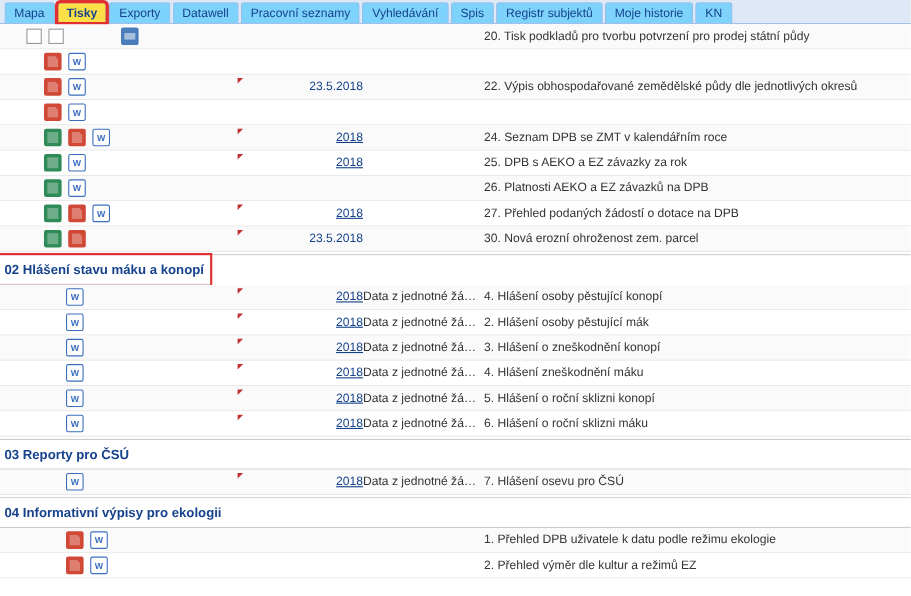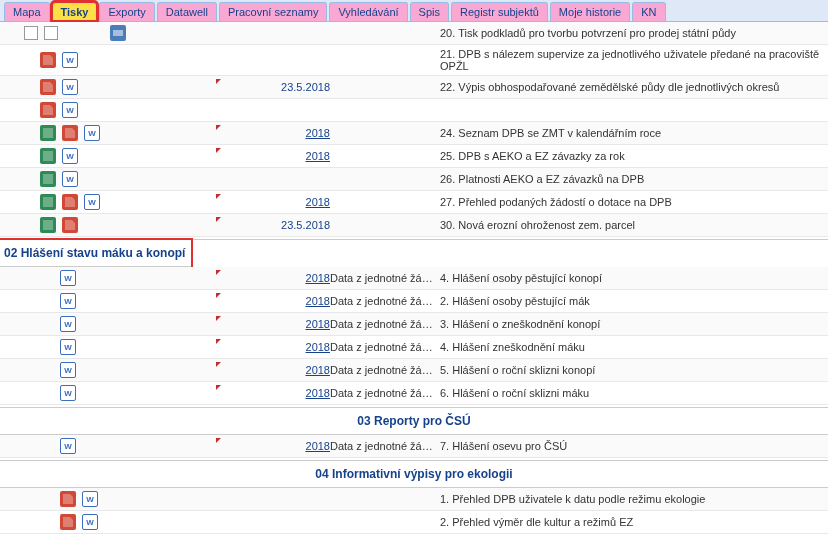--- a/index.html
+++ b/index.html
@@ -1,39 +1,39 @@
 <!DOCTYPE html>
 <html><head>
 <meta charset="utf-8">
 <style>
   * { box-sizing: border-box; margin: 0; padding: 0; }
   body { font-family: Arial, sans-serif; font-size: 11px; background: #fff; color: #333; }
   
   .tabs { display: flex; border-bottom: 1px solid #99BBE8; background: #DFE8F6; padding-left: 4px; padding-top: 2px; }
-  .tab { padding: 3px 8px; margin-right: 2px; border: 1px solid #99BBE8; border-bottom: none; background: #f9a8d4; color: #15428B; cursor: pointer; border-radius: 3px 3px 0 0; font-size: 11px; }
+  .tab { padding: 3px 8px; margin-right: 2px; border: 1px solid #99BBE8; border-bottom: none; background: #7dd3fc; color: #15428B; cursor: pointer; border-radius: 3px 3px 0 0; font-size: 11px; }
   .tab.active { background: #fde047; font-weight: bold; }
   .tab.highlight { outline: 3px solid #E03030; outline-offset: -1px; }
 
   .content { padding-left: 0; }
   
   .row { display: flex; align-items: center; padding: 3px 0; border-bottom: 1px solid #E8E8E8; min-height: 21px; position: relative; }
   .row:nth-child(odd) { background: #FAFAFA; }
   .row:nth-child(even) { background: #FFFFFF; }
   
   .col-icons { width: 220px; display: flex; align-items: center; padding-left: 40px; gap: 6px; }
   .col-icons.indent2 { padding-left: 60px; }
   .col-date { width: 110px; position: relative; color: #15428B; text-align: right; }
   .col-date a { color: #15428B; text-decoration: underline; cursor: pointer; }
   .col-source { width: 110px; color: #333; position: relative; white-space: nowrap; overflow: hidden; text-overflow: ellipsis; }
   .col-desc { flex: 1; color: #333; }
   
   .corner { position: relative; }
   .corner::before { content: ""; position: absolute; top: -2px; left: -4px; width: 0; height: 0; border-top: 5px solid #C03030; border-right: 5px solid transparent; }
 
-  .section-header { padding: 6px 4px; color: #15428B; font-weight: bold; font-size: 12px; border-bottom: 1px solid #ccc; background: #fff; text-align: center; }
+  .section-header { padding: 6px 4px; color: #15428B; font-weight: bold; font-size: 12px; border-bottom: 1px solid #ccc; background: #fff; }
   .section-header.highlight-box { outline: 2px solid #E03030; display: inline-block; padding-right: 6px; margin-left: 0; }
   .section-wrap { border-top: 1px solid #ccc; margin-top: 2px; }
 
   .icon { display: inline-block; width: 16px; height: 16px; vertical-align: middle; border-radius: 2px; position: relative; }
   .icon-pdf { background: #D14836; }
   .icon-pdf::after { content: ""; position: absolute; inset: 3px; background: #fff; clip-path: polygon(0 0, 70% 0, 100% 30%, 100% 100%, 0 100%); opacity: 0.3; }
   .icon-word { border: 1px solid #3B6EBF; background: #fff; }
   .icon-word::after { content: "W"; position: absolute; inset: 0; display:flex; align-items:center; justify-content:center; font-size:8px; color:#3B6EBF; font-weight:bold; }
   .icon-xls { background: #2E8B57; }
   .icon-xls::after { content:""; position:absolute; inset:3px; background:#fff; opacity:0.3; }
@@ -73,21 +73,20 @@
     <div class="col-desc">20. Tisk podkladů pro tvorbu potvrzení pro prodej státní půdy</div>
   </div>
 
   <div class="row">
     <div class="col-icons">
       <span class="icon icon-pdf"></span>
       <span class="icon icon-word"></span>
     </div>
     <div class="col-date"></div>
     <div class="col-source"></div>
-    <div class="col-desc">21. DPB s nálezem supervize za jednotlivého uživatele předané na pracoviště OPŽL</div>
   </div>
 
   <div class="row">
     <div class="col-icons">
       <span class="icon icon-pdf"></span>
       <span class="icon icon-word"></span>
     </div>
     <div class="col-date corner"><span>23.5.2018</span></div>
     <div class="col-source"></div>
     <div class="col-desc">22. Výpis obhospodařované zemědělské půdy dle jednotlivých okresů</div>

